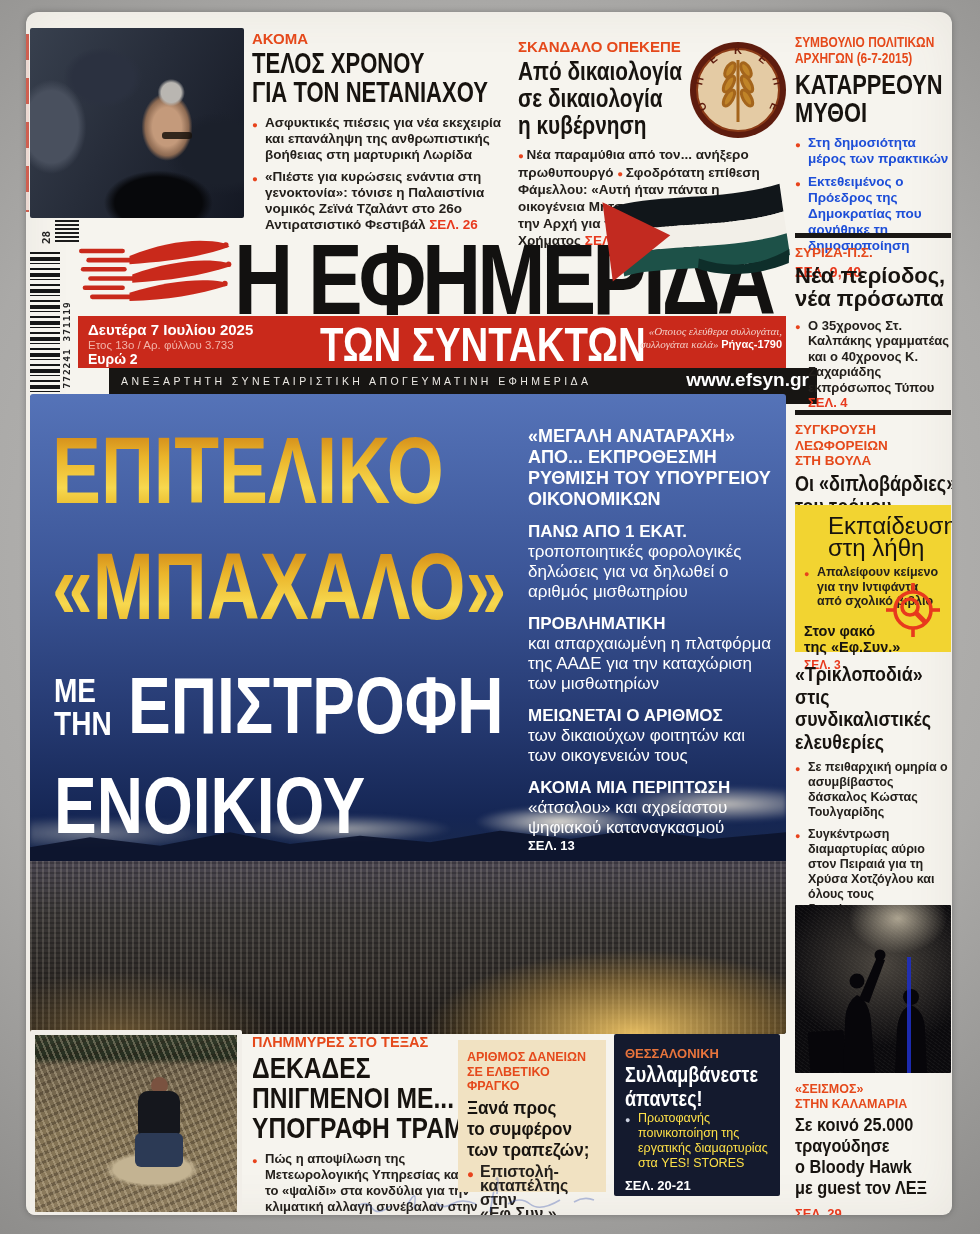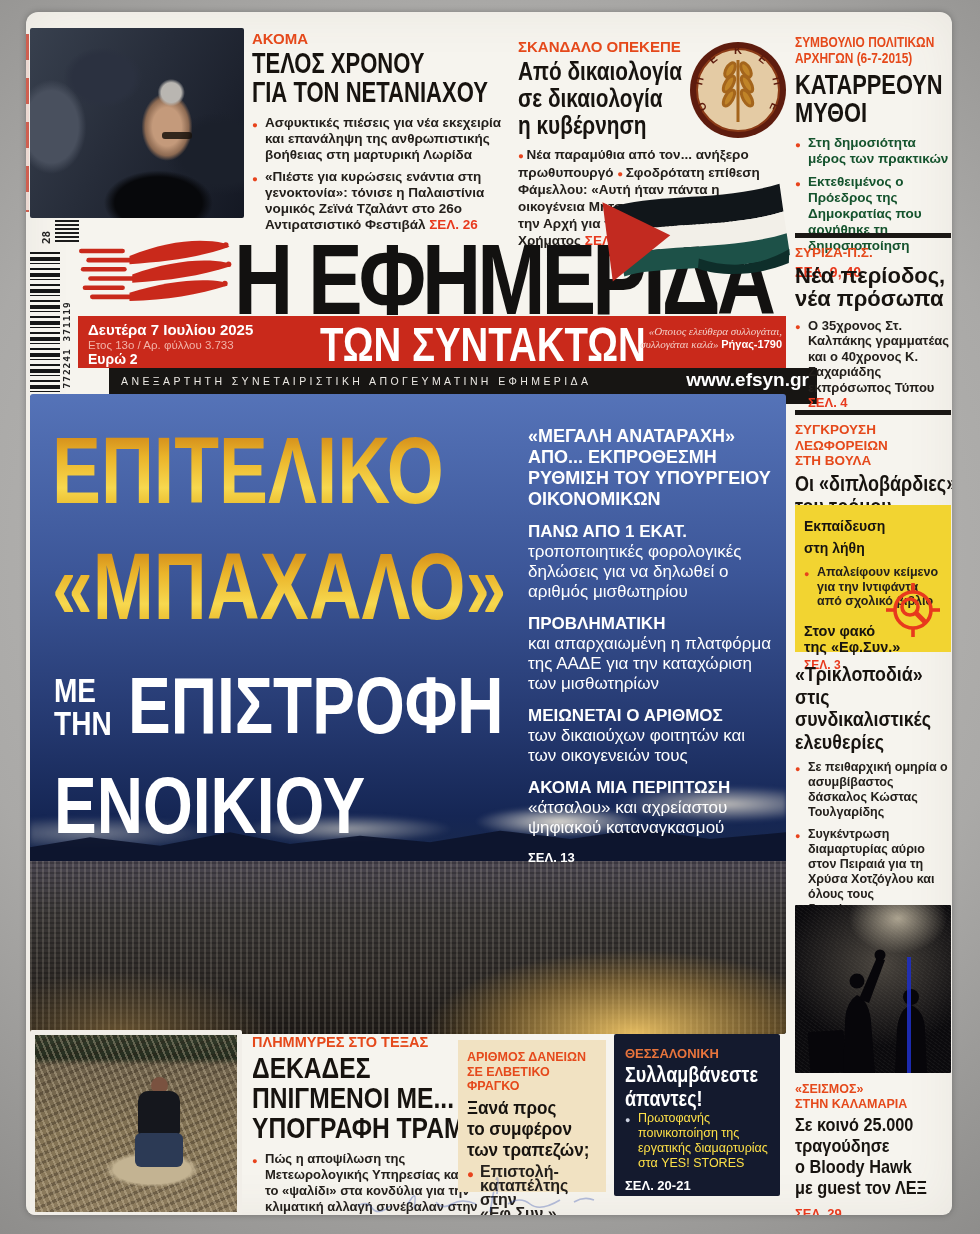--- a/index.html
+++ b/index.html
@@ -50,21 +50,21 @@
 
 .story-opekepe { left:492px; top:26px; width:270px; }
 .story-opekepe .kick { font-size:15px; }
 .story-opekepe .hl-wrap { font-size:26px; line-height:27px; margin-top:3px; }
 .opekepe-logo { right:0; top:2px; width:100px; height:100px; }
 .story-opekepe .flow { margin-top:8px; font-size:13.5px; line-height:16.5px; font-weight:700; color:#24201c; }
 
 .story-council { left:769px; top:22px; width:156px; }
 .story-council .kick { font-size:14px; line-height:16px; }
 .story-council .hl-wrap { font-size:28px; line-height:28px; margin-top:4px; }
-.story-council .bullets { margin-top:8px; font-size:13.5px; line-height:16px; font-weight:700; color:#14532d; }
+.story-council .bullets { margin-top:8px; font-size:13.5px; line-height:16px; font-weight:700; color:#1d4ed8; }
 .story-council .b { margin-top:7px; }
 .story-council .pref { display:block; margin-top:10px; font-size:14px; }
 
 
 .barcode { left:2px; top:208px; width:52px; height:184px; }
 .bc-top { position:absolute; left:12px; top:0; display:flex; gap:2px; }
 .bc-28 { writing-mode:vertical-rl; transform:rotate(180deg); font:700 11px "DejaVu Sans Mono", monospace; color:#222; }
 .bc-bars-sm { width:24px; height:24px; background:repeating-linear-gradient(180deg,#1c1c1c 0 2px,#f6f4ee 2px 4px); }
 .bc-main { position:absolute; left:2px; top:32px; display:flex; }
 .bc-bars { width:30px; height:150px;
@@ -113,31 +113,31 @@
 .hl-l2 { position:absolute; left:22px; top:146px; font-size:94px; line-height:1; font-weight:900; }
 .hl-row { position:absolute; left:24px; top:272px; display:flex; align-items:flex-start; }
 .me-tin { font-weight:900; color:#fff; font-size:33px; line-height:33px; margin-top:8px; margin-right:6px;
   transform:scaleX(.85); transform-origin:0 0; }
 .hl-l3 { font-size:80px; line-height:80px; font-weight:900; color:#fff; }
 .hl-l4 { position:absolute; left:24px; top:372px; font-size:80px; line-height:80px; font-weight:900; color:#fff; }
 .lead-col { position:absolute; left:498px; top:32px; width:248px; color:#fff; }
 .lead-intro { font-size:18px; line-height:21px; font-weight:700; }
 .lead-pt { margin-top:12px; font-size:17px; line-height:20px; }
 .lead-pt .ph { font-weight:700; display:block; }
-.lead-ref { margin-top:12px; font-size:13px; font-weight:700; color:#fff; }
+.lead-ref { font-size:13px; font-weight:700; color:#fff; }
 
 
 .rr-div { left:769px; width:156px; height:5px; background:#1a1714; }
 .rr { left:769px; width:156px; }
 .rr .kick { font-size:13.5px; line-height:15.5px; }
 .rr .hl-wrap { font-size:22px; line-height:23.5px; margin-top:3px; font-weight:800; color:#17130f; }
 .rr .b { margin-top:7px; font-size:13px; line-height:15.5px; font-weight:700; color:#24201c; }
 .rr .pref-line { display:block; margin-top:8px; font-size:13px; }
 .rr-edu { left:769px; top:493px; width:156px; height:147px; background:#f2d431; padding:10px 9px; }
-.rr-edu .hl-wrap { font-size:14px; line-height:22px; font-weight:700; color:#17130f; }
+.rr-edu .hl-wrap { font-size:24px; line-height:22px; font-weight:400; color:#17130f;margin-left:24px; }
 .rr-edu .b { margin-top:6px; font-size:12.5px; line-height:14.5px; font-weight:700; color:#24201c; }
 .rr-edu .focus { margin-top:14px; font-size:14.5px; line-height:16px; font-weight:800; color:#17130f; }
 .rr-edu .pref { display:block; margin-top:3px; font-size:12px; }
 .target-ico { position:absolute; right:8px; bottom:12px; width:60px; height:60px; }
 .photo-concert { left:769px; top:893px; width:156px; height:168px; background:#0b0a0d; overflow:hidden; border-radius:1px; }
 .spotlight { position:absolute; left:0; top:0; width:100%; height:100%;
   background:
    radial-gradient(ellipse 70px 50px at 66% 8%, rgba(216,205,180,.75), transparent 70%),
    radial-gradient(ellipse 130px 110px at 55% 35%, rgba(150,140,122,.45), transparent 75%),
    repeating-linear-gradient(37deg, rgba(255,255,255,.04) 0 1px, transparent 1px 3px); }

